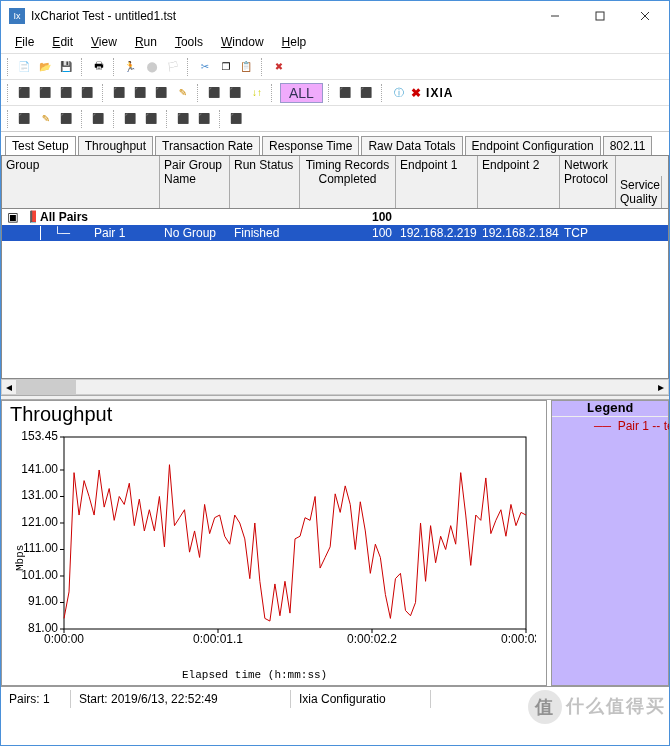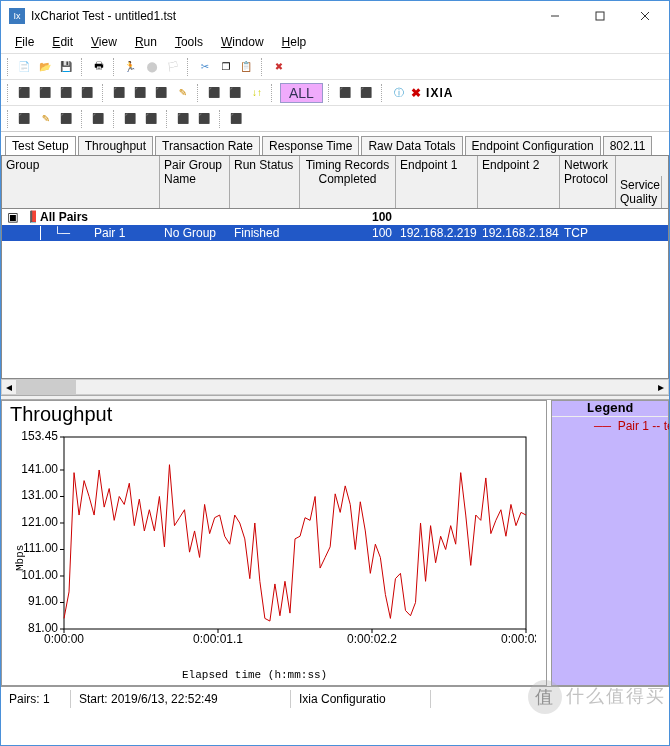--- a/index.html
+++ b/index.html
@@ -35,21 +35,21 @@
 .chart-left { flex: 1; border: 1px solid #999; position: relative; background: #fff; font-family: "Times New Roman", serif; }
 .chart-title { font-size: 20px; padding: 2px 8px; }
 .legend-box { width: 118px; border: 1px solid #999; background: #c4b5fd; margin-left: 4px; }
 .legend-title { text-align: center; font-family: "Courier New", monospace; font-weight: bold; font-size: 13px; border-bottom: 1px solid #eee; }
 .legend-item { font-family: "Courier New", monospace; font-size: 11px; color: #b00; padding: 2px 2px; white-space: nowrap; margin-left: 40px; }
 .status-bar { height: 22px; border-top: 1px solid #999; display: flex; align-items: flex-end; font-size: 11px; }
 .status-cell { padding: 2px 8px; border-right: 1px solid #ccc; white-space: nowrap; overflow:hidden; }
 .axis-label { font-family: "Courier New", monospace; font-size: 11px; position: absolute; }
 .ylabel { transform: rotate(-90deg); transform-origin: left top; }
 svg.plot { position: absolute; }
-.watermark { position: absolute; right: 4px; bottom: 32px; color: rgba(120,120,120,.45); font-size: 18px; font-weight: normal; letter-spacing: 2px; pointer-events:none;}
+.watermark { position: absolute; right: 4px; bottom: 22px; color: rgba(120,120,120,.45); font-size: 18px; font-weight: bold; letter-spacing: 2px; pointer-events:none;}
 .watermark .circ { display:inline-block; width:34px; height:34px; border-radius:50%; background:rgba(180,180,180,.35); text-align:center; line-height:34px; font-size:18px; color:rgba(90,90,90,.6); vertical-align:middle; margin-right:4px;}
 </style>
 </head>
 <body>
 
 <div class="title-bar">
   <div class="icon">Ix</div>
   <div class="title">IxChariot Test - untitled1.tst</div>
   <div class="win-btn">
       <svg viewBox="0 0 10 10">

